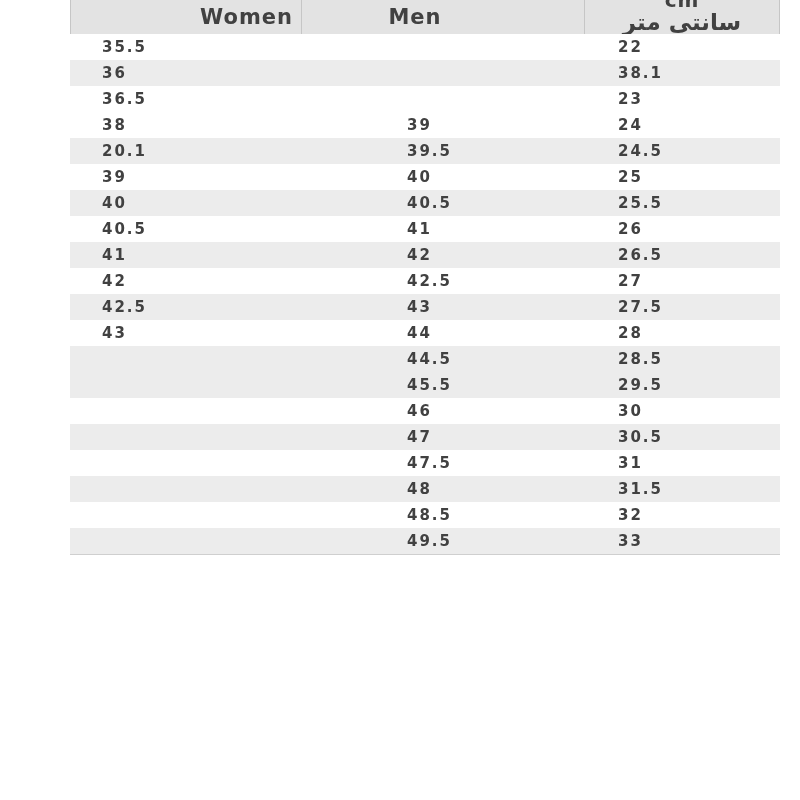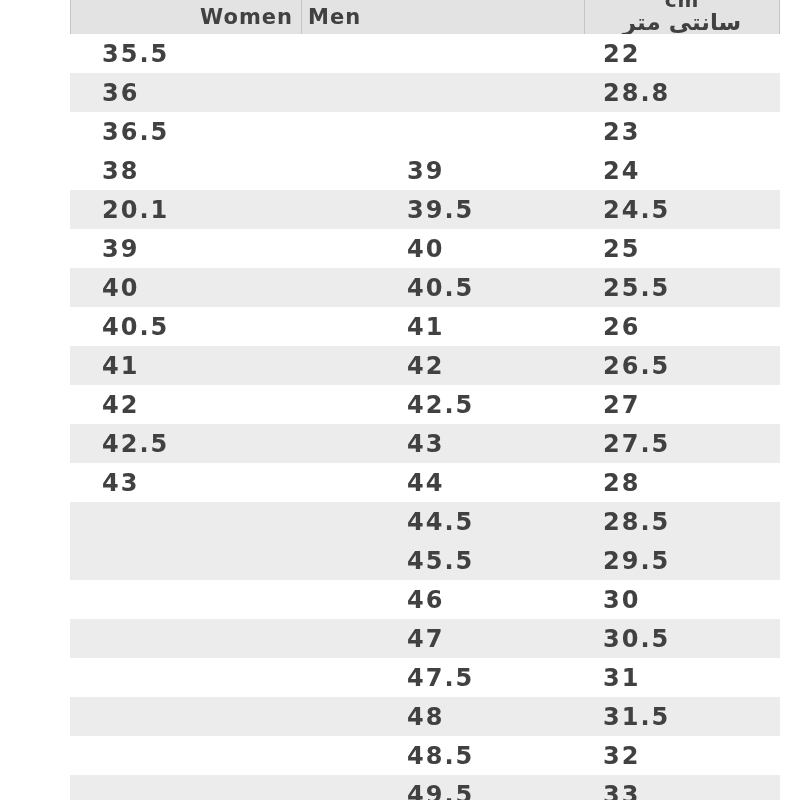--- a/index.html
+++ b/index.html
@@ -30,48 +30,48 @@
   .th {
     box-sizing: border-box;
     display: flex;
     align-items: center;
     font-size: 21px;
     font-weight: 600;
     color: var(--text, #3d3d3d);
     letter-spacing: 1px;
   }
   .th-women { width: 230px; justify-content: flex-end; padding-right: 8px; }
-  .th-men   { width: 283px; justify-content: flex-start; padding-right: 62px;
+  .th-men   { width: 283px; justify-content: center; padding-right: 62px;
               border-left: 1px solid var(--separator, #c6c6c6); padding-left: 6px; }
   .th-cm    { flex: 1; justify-content: center; align-items: flex-start;
               border-left: 1px solid var(--separator, #c6c6c6);
               border-right: 1px solid var(--separator, #c6c6c6); }
   .cm-stack {
     text-align: center;
     margin-top: -11px;
     line-height: 22px;
     font-size: 20px;
   }
   .cm-stack .fa { font-size: 23px; letter-spacing: 0; }
 
   .tbody { border-bottom: 1px solid #cfcfcf; }
   .trow {
     display: flex;
-    height: 39px;
+    height: 26px;
     align-items: center;
-    font-size: 24px;
+    font-size: 15px;
     font-weight: 600;
     color: var(--text, #424242);
     letter-spacing: 2px;
   }
   .trow.striped { background: var(--stripe-bg, #ececec); }
   .cell { box-sizing: border-box; white-space: nowrap; }
   .cell-women { width: 337px; padding-left: 32px; }
   .cell-men   { width: 196px; }
-  .cell-cm    { flex: 1; }
+  .cell-cm    { flex: 1; margin-left: 15px; }
 </style>
 </head>
 <body>
 
 <div class="stage">
   <div class="size-table">
     <div class="thead">
       <div class="th th-women">
         <span>Women</span>
       </div>
@@ -87,21 +87,21 @@
     </div>
     <div class="tbody">
         <div class="trow">
           <div class="cell cell-women">35.5</div>
           <div class="cell cell-men"></div>
           <div class="cell cell-cm">22</div>
         </div>
         <div class="trow striped">
           <div class="cell cell-women">36</div>
           <div class="cell cell-men"></div>
-          <div class="cell cell-cm">28.8</div>
+          <div class="cell cell-cm">38.1</div>
         </div>
         <div class="trow">
           <div class="cell cell-women">36.5</div>
           <div class="cell cell-men"></div>
           <div class="cell cell-cm">23</div>
         </div>
         <div class="trow">
           <div class="cell cell-women">38</div>
           <div class="cell cell-men">39</div>
           <div class="cell cell-cm">24</div>

